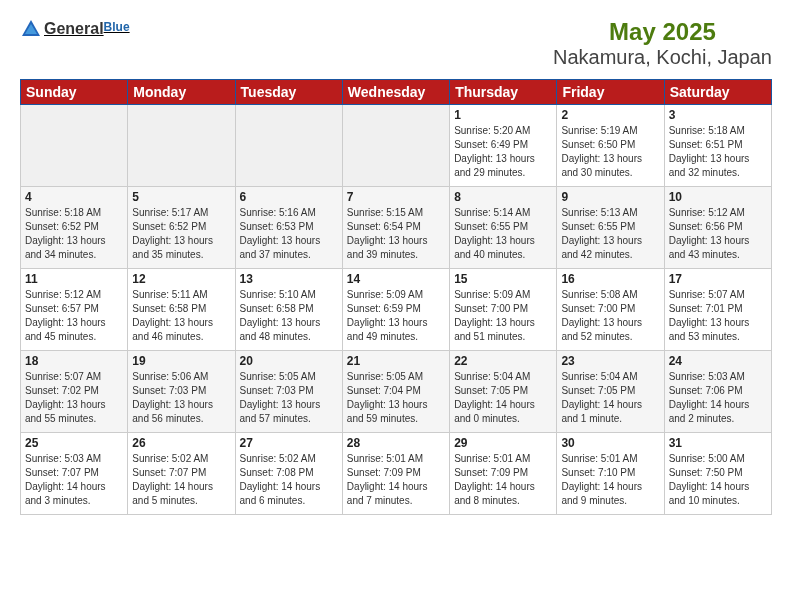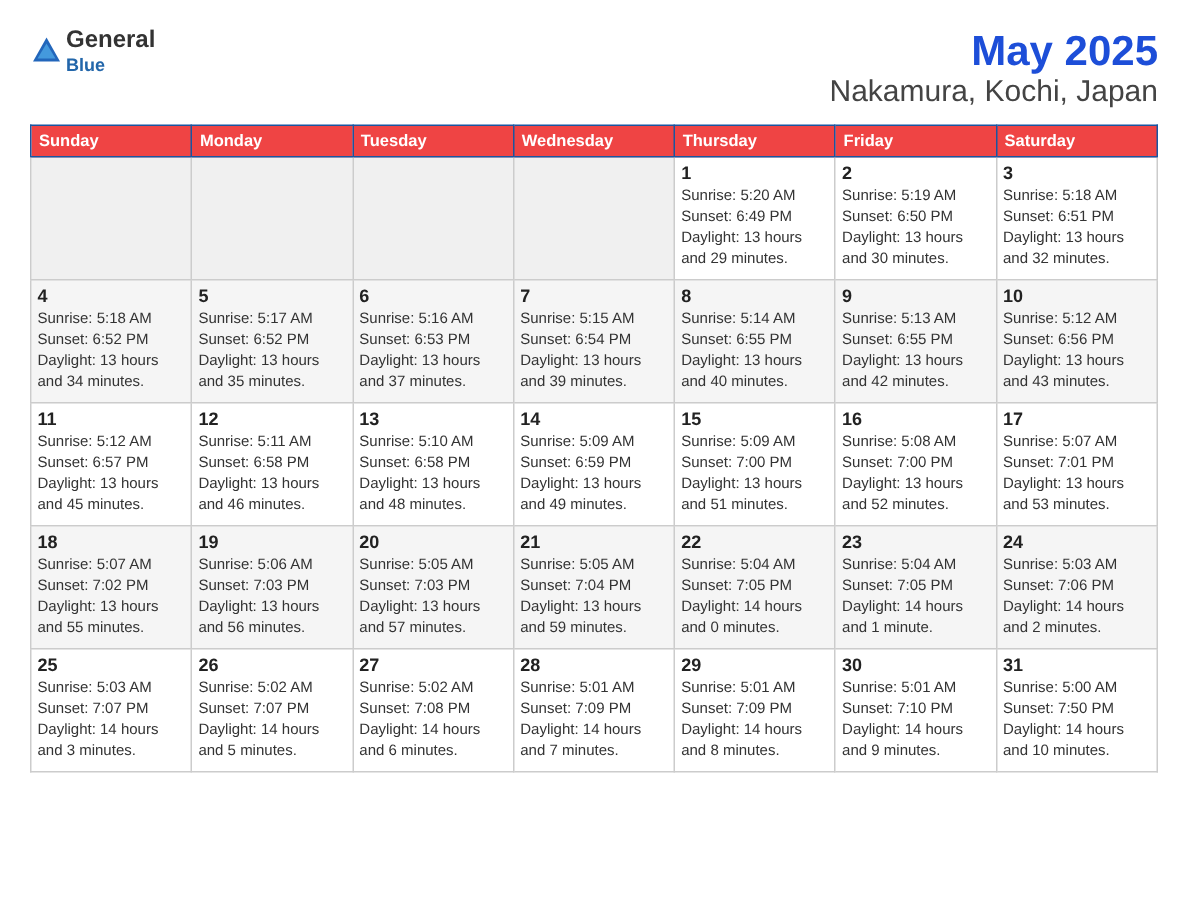--- a/index.html
+++ b/index.html
@@ -20,58 +20,60 @@
       justify-content: space-between;
       align-items: flex-start;
       margin-bottom: 10px;
     }
     .logo {
       display: flex;
       align-items: center;
     }
     .logo-text {
       display: flex;
-      flex-direction: column;
+      flex-direction: row;
+      text-decoration: underline;
     }
     .logo-general {
       font-size: 16px;
       font-weight: bold;
       color: #333;
     }
     .logo-blue {
       font-size: 12px;
       font-weight: bold;
       color: #2266aa;
     }
     .logo-icon {
       width: 22px;
       height: 22px;
       margin-right: 2px;
     }
     .title-block {
       text-align: right;
     }
     .month-title {
-      font-size: 28px;
-      font-weight: bold;
-      color: #1d4ed8;
+      font-size: 24px;
+      font-weight: bold;
+      color: #4d7c0f;
+      text-align: center;
     }
     .location {
       font-size: 20px;
       color: #444;
     }
     .calendar {
       width: 100%;
       border-collapse: collapse;
       table-layout: fixed;
     }
     .calendar thead th {
-      background: #ef4444;
+      background: #b91c1c;
       color: #fff;
-      font-size: 11px;
+      font-size: 14px;
       font-weight: bold;
       padding: 4px 5px;
       text-align: left;
       border: 1px solid #1a55a0;
     }
     .calendar tbody td {
       border: 1px solid #ccc;
       vertical-align: top;
       padding: 3px 4px;
       font-size: 9px;

